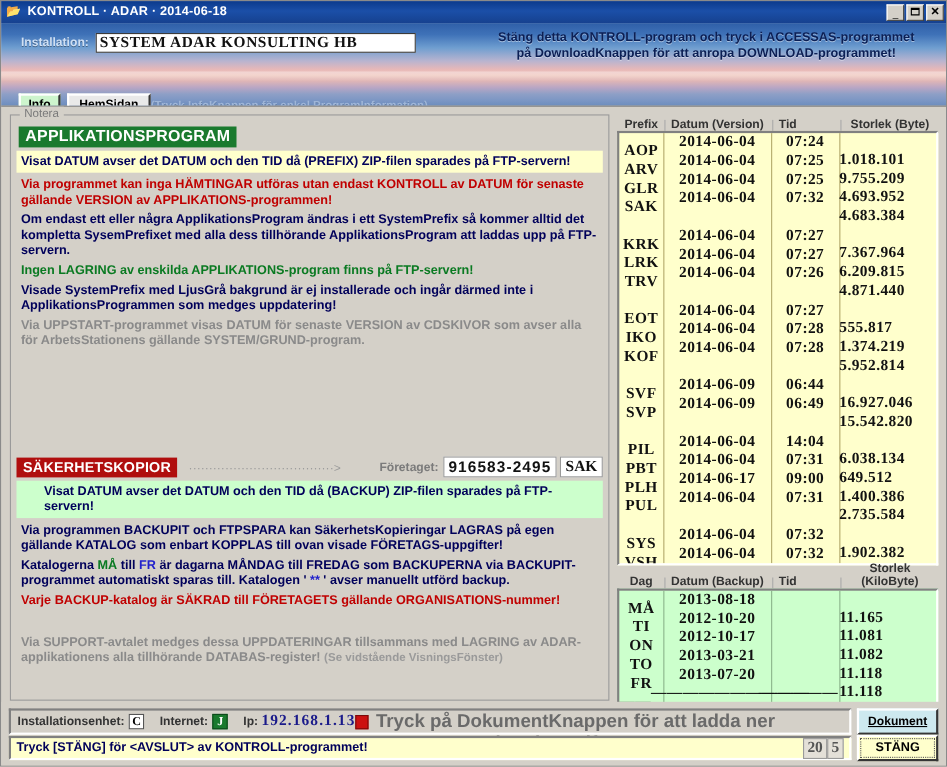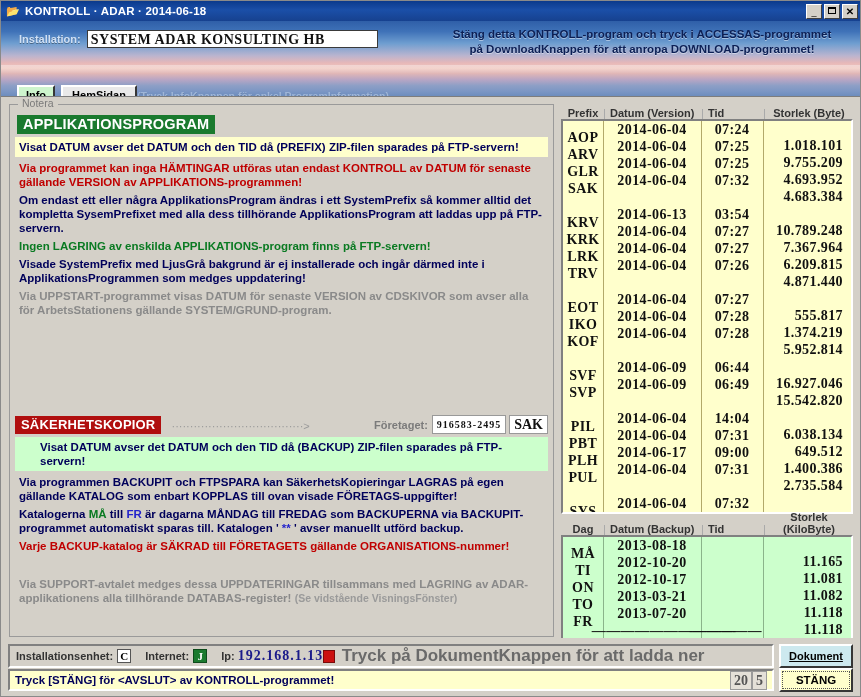--- a/index.html
+++ b/index.html
@@ -177,21 +177,21 @@
     display: flex; align-items: center; margin-top: 2px;
   }
   .dots {
     flex: 1; margin: 0 6px 0 10px; height: 10px;
     position: relative; color: #9a9a9a; font-size: 11px; overflow: hidden;
     white-space: nowrap;
   }
   .foretag-lbl { font-size: 11px; font-weight: bold; color: #7b7b7b; margin-right: 4px; }
   .foretag-val {
     background: #fff; border: 1px solid #999;
-    font-family: Liberation Serif, serif; font-size: 10px; font-weight: bold;
+    font-family: Liberation Sans, sans-serif; font-size: 14px; font-weight: bold;
     color: #111; padding: 0 4px; letter-spacing: 1px; line-height: 17px;
   }
   .foretag-sak {
     background: #fff; border: 1px solid #999; margin-left: 3px;
     font-family: "Liberation Serif", serif; font-size: 14px; font-weight: bold;
     color: #111; padding: 0 4px; line-height: 17px;
   }
 
   
   .rpanel { position: absolute; left: 560px; top: 7px; right: 7px; bottom: 3px; }
@@ -223,21 +223,21 @@
   .trow {
     display: flex; height: 17px; align-items: center;
     font-family: "Liberation Serif", serif;
     font-size: 14px; font-weight: bold; color: #111;
     letter-spacing: .4px;
   }
   .trow.gap { height: 17px; }
   .trow .c-pre  { width: 40px; text-align: center; margin-top: 16px; }
   .trow .c-dat  { width: 98px; text-align: center; }
   .trow .c-tid  { width: 62px; text-align: center; }
-  .trow .c-siz  { flex: 1; text-align: right; padding-right: 8px; margin-top: 32px; }
+  .trow .c-siz  { flex: 1; text-align: left; padding-right: 8px; margin-top: 32px; }
 
   .vline {
     position: absolute; top: 0; bottom: 0; width: 1px; background: #b2a96a;
   }
   .vline.g { background: #8ab48a; }
 
   
   .bottom {
     position: absolute; left: 0; right: 0; bottom: 0; height: 58px;
     background: #d4d0c8;
@@ -432,26 +432,20 @@
               <div class="c-pre">SAK</div>
               <div class="c-dat">2014-06-04</div>
               <div class="c-tid">07:32</div>
               <div class="c-siz">4.683.384</div>
             </div>
             <div class="trow gap">
               <div class="c-pre"></div>
               <div class="c-dat"></div>
               <div class="c-tid"></div>
               <div class="c-siz"></div>
-            </div>
-            <div class="trow">
-              <div class="c-pre">KRV</div>
-              <div class="c-dat">2014-06-13</div>
-              <div class="c-tid">03:54</div>
-              <div class="c-siz">10.789.248</div>
             </div>
             <div class="trow">
               <div class="c-pre">KRK</div>
               <div class="c-dat">2014-06-04</div>
               <div class="c-tid">07:27</div>
               <div class="c-siz">7.367.964</div>
             </div>
             <div class="trow">
               <div class="c-pre">LRK</div>
               <div class="c-dat">2014-06-04</div>

